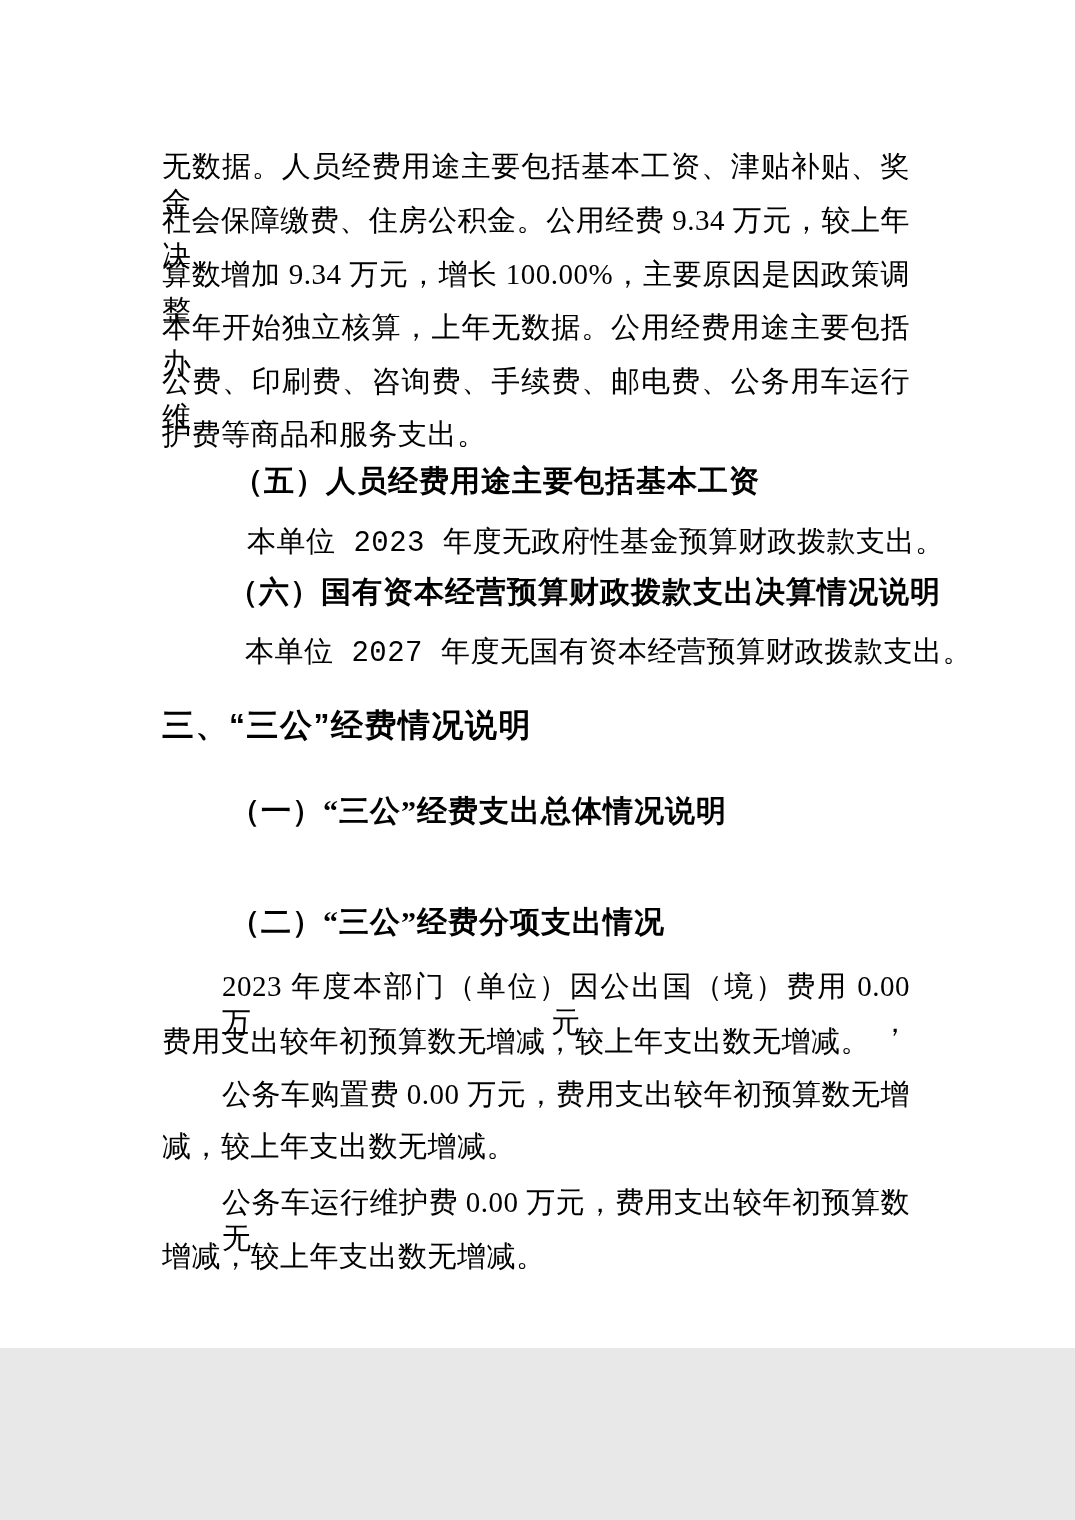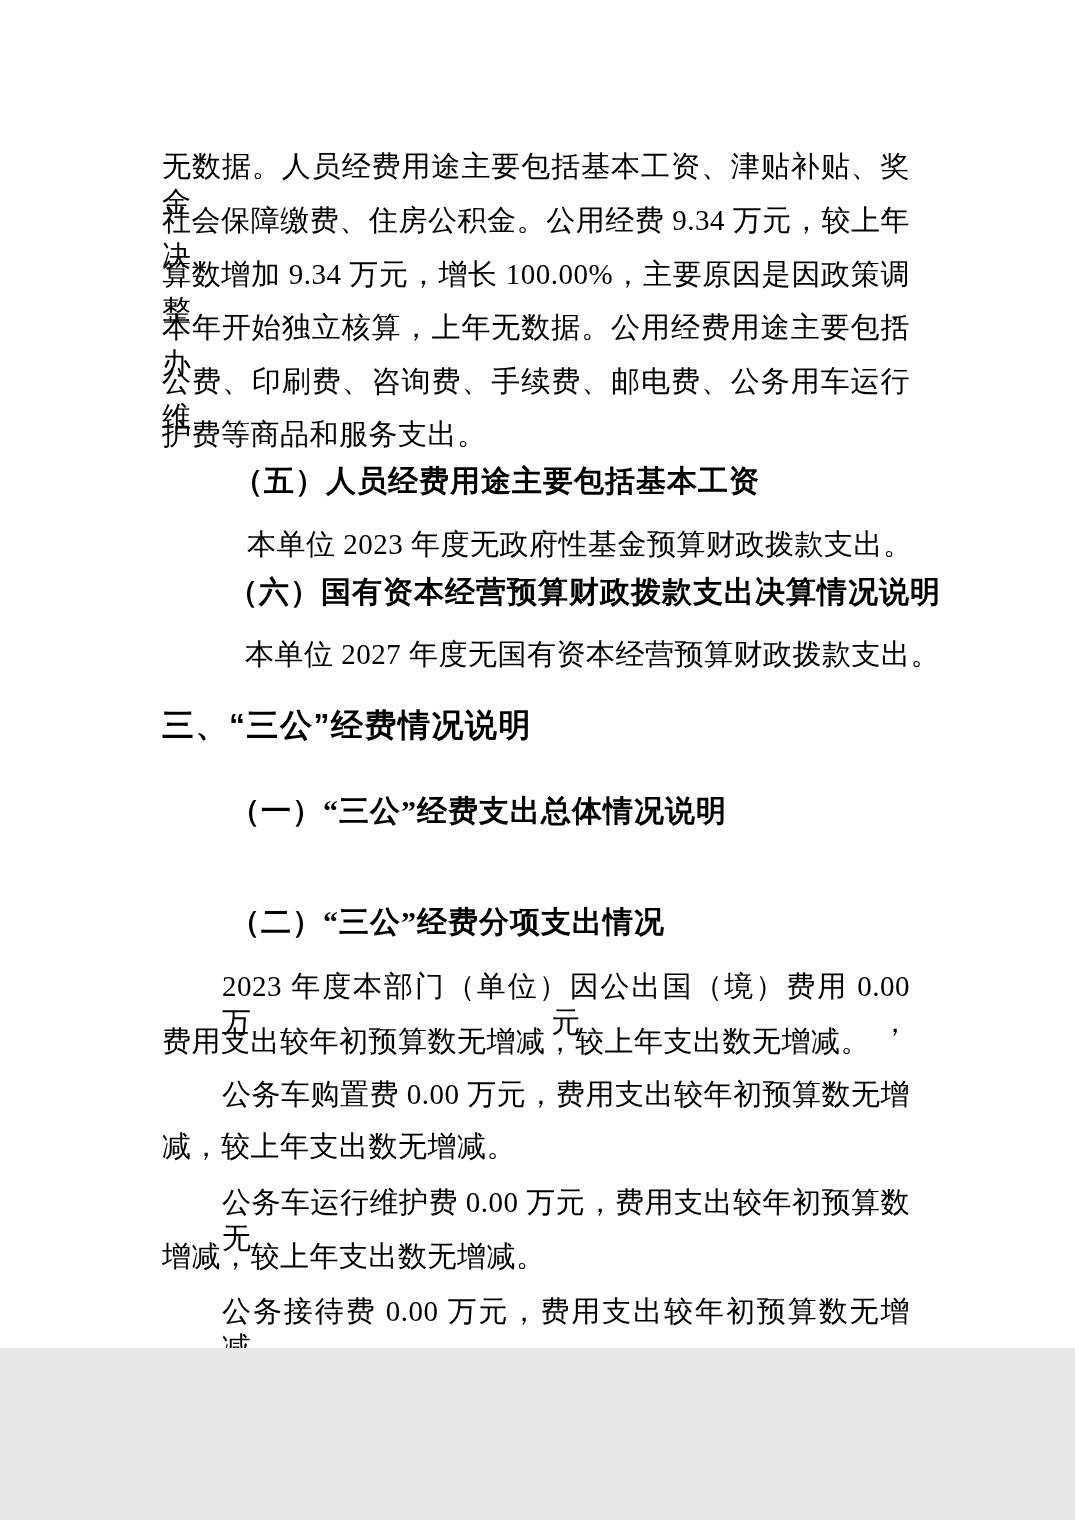--- a/index.html
+++ b/index.html
@@ -47,20 +47,21 @@
     font-weight: bold;
     font-family: "Liberation Sans", "DejaVu Sans", sans-serif;
     font-size: 32px;
     width: auto;
     letter-spacing: 1.5px;
     text-align: right;
   }
   
   .single {
     width: auto;
+    font-family: Liberation Mono, monospace;
   }
   .footer {
     position: absolute;
     left: 0;
     width: 1075px;
     text-align: center;
     font-size: 20px;
     line-height: 24px;
     color: #222222;
   }
@@ -91,17 +92,16 @@
 
   <div class="ln jf ind" style="top:968px">2023 年度本部门（单位）因公出国（境）费用 0.00 万元，</div>
   <div class="ln" style="top:1023px">费用支出较年初预算数无增减，较上年支出数无增减。</div>
 
   <div class="ln jf ind" style="top:1076px">公务车购置费 0.00 万元，费用支出较年初预算数无增</div>
   <div class="ln" style="top:1128px">减，较上年支出数无增减。</div>
 
   <div class="ln jf ind" style="top:1184px">公务车运行维护费 0.00 万元，费用支出较年初预算数无</div>
   <div class="ln" style="top:1238px">增减，较上年支出数无增减。</div>
 
-  <div class="ln jf ind" style="top:1293px">公务接待费 0.00 万元，费用支出较年初预算数无增减，</div>
 
   <div class="footer" style="top:1408px">- 4 -</div>
 
 </div>
 
 </body></html>

